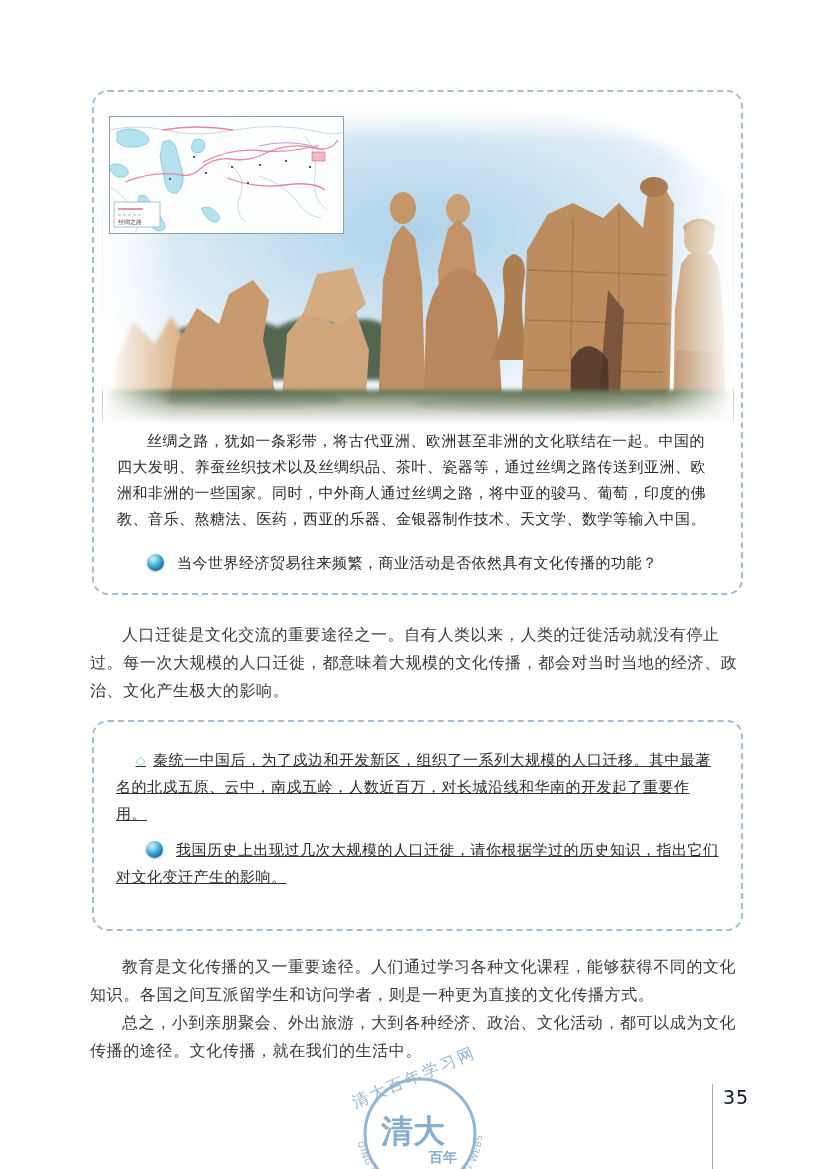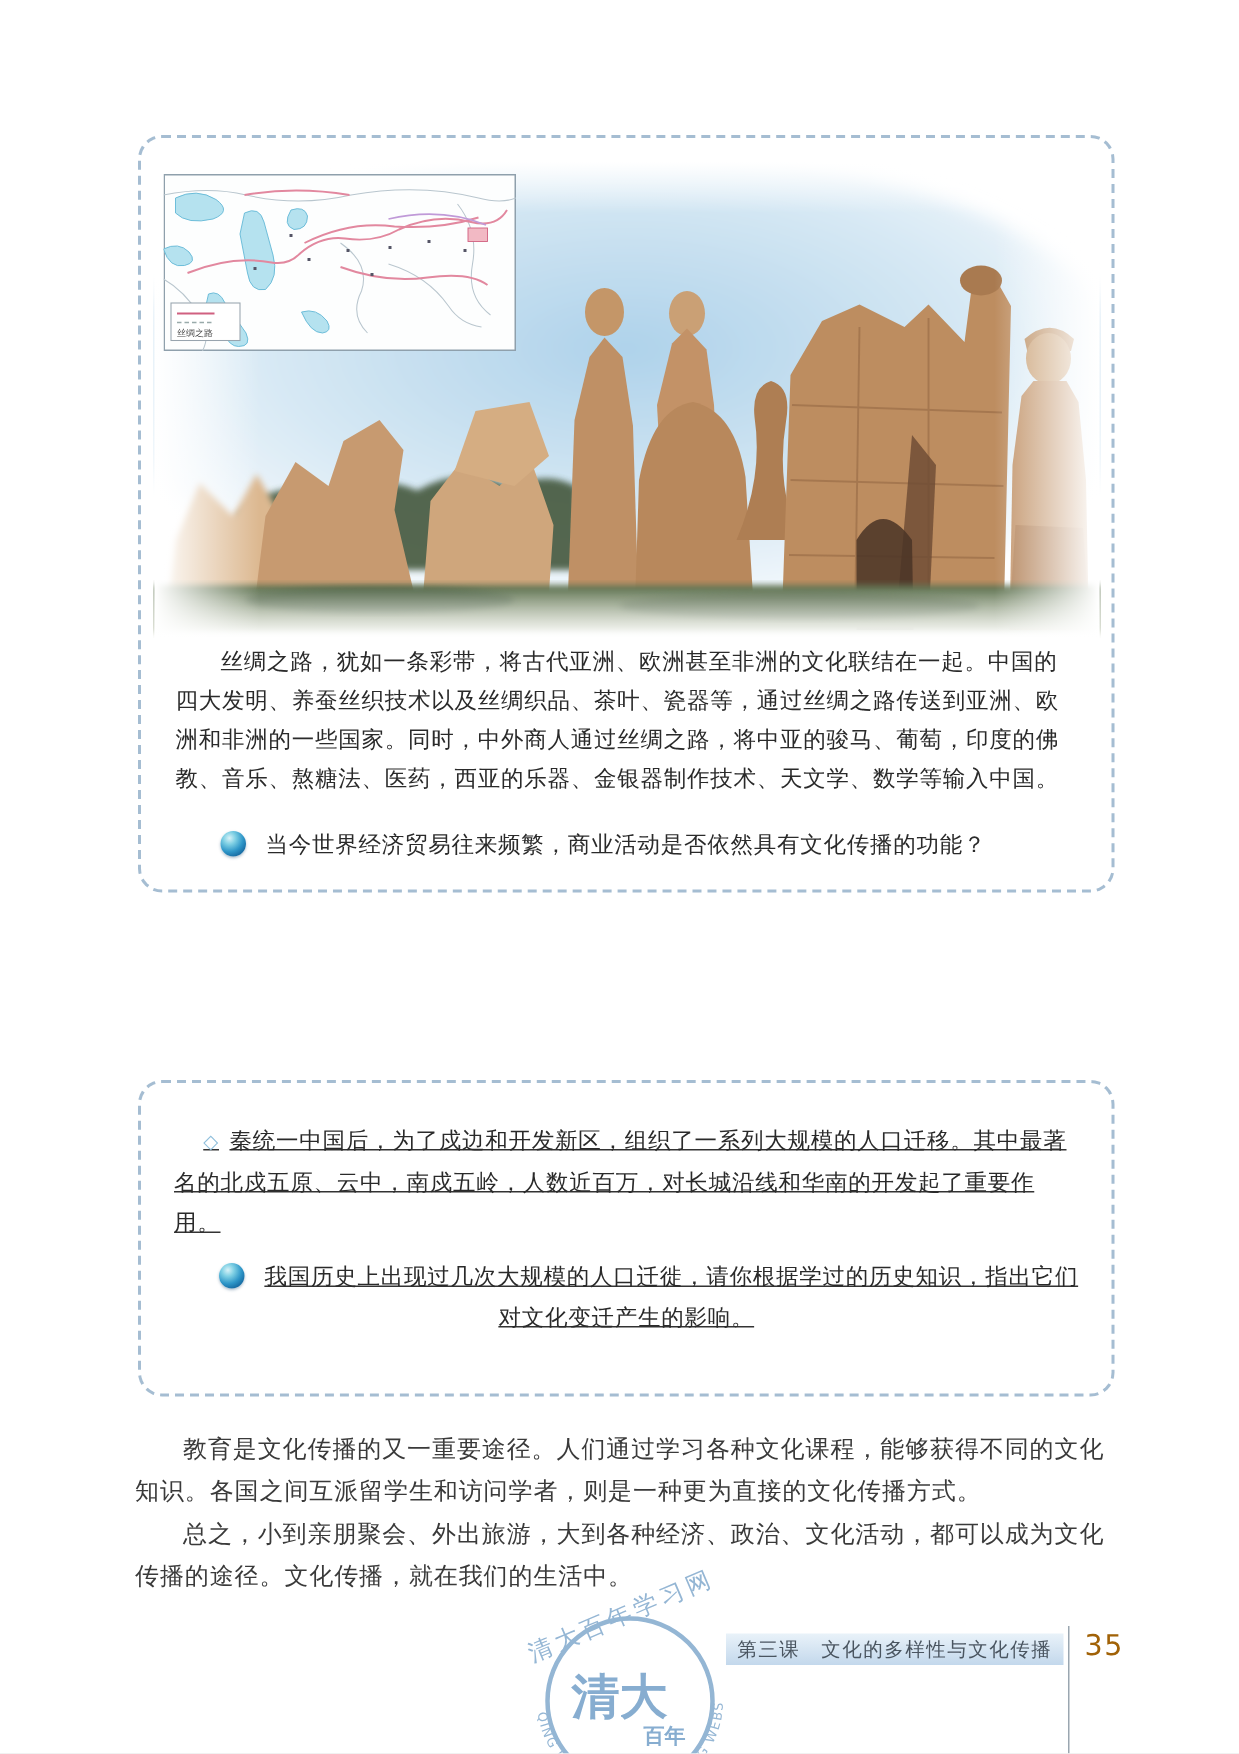--- a/index.html
+++ b/index.html
@@ -28,21 +28,21 @@
   .script {
     font-family:"DejaVu Serif", serif;
     font-size:15px; line-height:26px; color:#2a2a2a; letter-spacing:0.5px;
   }
   .box1-para { position:absolute; left:23px; right:21px; top:336px; text-indent:2em; }
   .box1-q    { position:absolute; left:23px; right:21px; top:458px; text-indent:2em; }
 
   .box2-inner { padding:25px 22px 0 22px; }
   .bullet-para { text-indent:1.3em; line-height:27px; }
   .diamond { color:#8fbfdc; font-size:13px; margin-right:7px; }
-  .box2-q { margin-top:9px; text-indent:2em; line-height:27px;text-align:center; }
+  .box2-q { margin-top:9px; text-indent:2em; line-height:27px; }
 
   .globe {
     display:inline-block; width:17px; height:17px; border-radius:50%;
     vertical-align:-3px; margin-right:13px;
     background:radial-gradient(circle at 35% 28%, #d8f2f8 0%, #7fd0e4 25%, #2e96c8 55%, #0f5d96 85%, #0a4474 100%);
     box-shadow:0 1px 2px rgba(20,70,110,.35);
   }
 
   
   .body-para {
@@ -56,21 +56,21 @@
 
   
   .footer-bar {
     position:absolute; left:484px; top:1089px; width:225px; height:21px;
     background:linear-gradient(180deg,#e9f2f9 0%, #c3d8ec 100%);
     display:flex; align-items:center; justify-content:center;
     font-size:13px; color:#4a5560; letter-spacing:1px;
   }
   .footer-bar .lesson { margin-right:14px; }
   .footer-rule { position:absolute; left:712px; top:1084px; width:1px; height:85px; background:#9aa6b0; }
-  .page-num { position:absolute; left:723px; top:1086px; font-size:19px; color:#a16207; letter-spacing:1px; }
+  .page-num { position:absolute; left:723px; top:1086px; font-size:19px; color:#0f172a; letter-spacing:1px; }
 
   
   .watermark { position:absolute; left:335px; top:1046px; width:170px; height:170px; opacity:.82; pointer-events:none; }
 </style>
 </head>
 <body>
 
 <div class="page">
 
   <div class="dash-box box1">
@@ -195,20 +195,21 @@
         <path d="M9,99 L34,99" stroke="#9aa" stroke-width="0.9" stroke-dasharray="3 2"></path>
         <text x="9" y="108" font-size="6" fill="#444">丝绸之路</text>
       </g>
     </svg>
 
     <p class="script box1-para">丝绸之路，犹如一条彩带，将古代亚洲、欧洲甚至非洲的文化联结在一起。中国的四大发明、养蚕丝织技术以及丝绸织品、茶叶、瓷器等，通过丝绸之路传送到亚洲、欧洲和非洲的一些国家。同时，中外商人通过丝绸之路，将中亚的骏马、葡萄，印度的佛教、音乐、熬糖法、医药，西亚的乐器、金银器制作技术、天文学、数学等输入中国。</p>
 
     <p class="script box1-q"><span class="globe"></span><span>当今世界经济贸易往来频繁，商业活动是否依然具有文化传播的功能？</span></p>
   </div>
 
+  <p class="body-para p1">人口迁徙是文化交流的重要途径之一。自有人类以来，人类的迁徙活动就没有停止过。每一次大规模的人口迁徙，都意味着大规模的文化传播，都会对当时当地的经济、政治、文化产生极大的影响。</p>
 
   <div class="dash-box box2">
     <div class="box2-inner">
       <p class="script bullet-para"><span class="diamond">◇</span><span>秦统一中国后，为了戍边和开发新区，组织了一系列大规模的人口迁移。其中最著名的北戍五原、云中，南戍五岭，人数近百万，对长城沿线和华南的开发起了重要作用。</span></p>
       <p class="script box2-q"><span class="globe"></span><span>我国历史上出现过几次大规模的人口迁徙，请你根据学过的历史知识，指出它们对文化变迁产生的影响。</span></p>
     </div>
   </div>
 
   <p class="body-para p2">教育是文化传播的又一重要途径。人们通过学习各种文化课程，能够获得不同的文化知识。各国之间互派留学生和访问学者，则是一种更为直接的文化传播方式。</p>
   <p class="body-para p3">总之，小到亲朋聚会、外出旅游，大到各种经济、政治、文化活动，都可以成为文化传播的途径。文化传播，就在我们的生活中。</p>
@@ -217,20 +218,16 @@
     <defs>
       <path id="arcBottom" d="M 23,88 A 62,62 0 0 0 147,88"></path>
     </defs>
     <circle cx="85" cy="88" r="55" fill="rgba(255,255,255,0.2)" stroke="#7da6cb" stroke-width="3"></circle>
     <text transform="translate(20,62) rotate(-23)" font-size="16" letter-spacing="3" fill="#7da6cb" font-family="DejaVu Serif, serif">清大百年学习网</text>
     <text font-size="8.6" letter-spacing="1.1" fill="#7da6cb" font-family="DejaVu Sans, sans-serif"><textPath href="#arcBottom" startOffset="4%">QING DA BAI NIAN LEARNING WEBSITE</textPath></text>
     <text x="78" y="96" text-anchor="middle" font-size="32" font-weight="bold" fill="#6d9cc6" font-family="DejaVu Serif, serif">清大</text>
     <text x="108" y="116" text-anchor="middle" font-size="14" font-weight="bold" fill="#6d9cc6" font-family="DejaVu Serif, serif">百年</text>
   </svg>
 
-  <div class="footer-bar">
-    <span class="lesson">第三课</span>
-    <span>文化的多样性与文化传播</span>
-  </div>
   <div class="footer-rule"></div>
   <div class="page-num">35</div>
 
 </div>
 
 </body></html>

